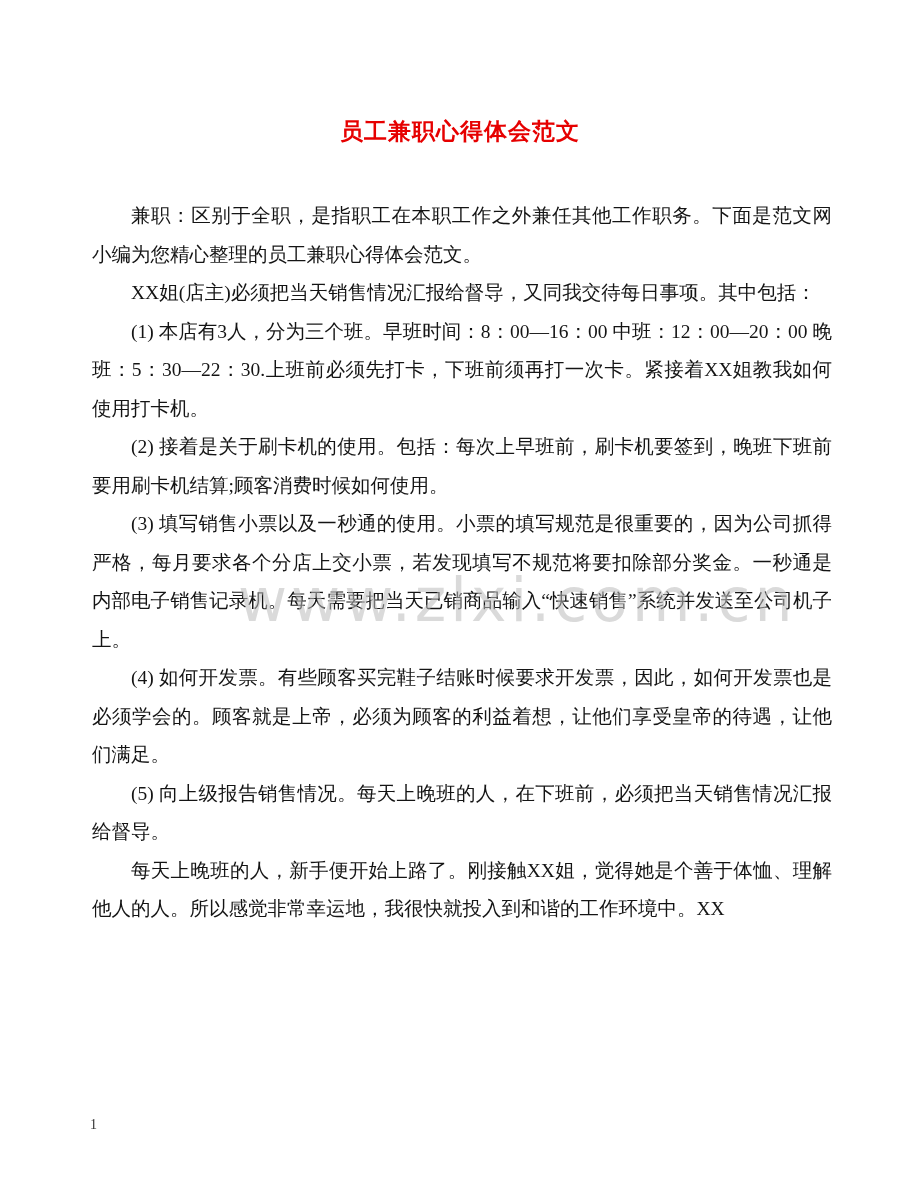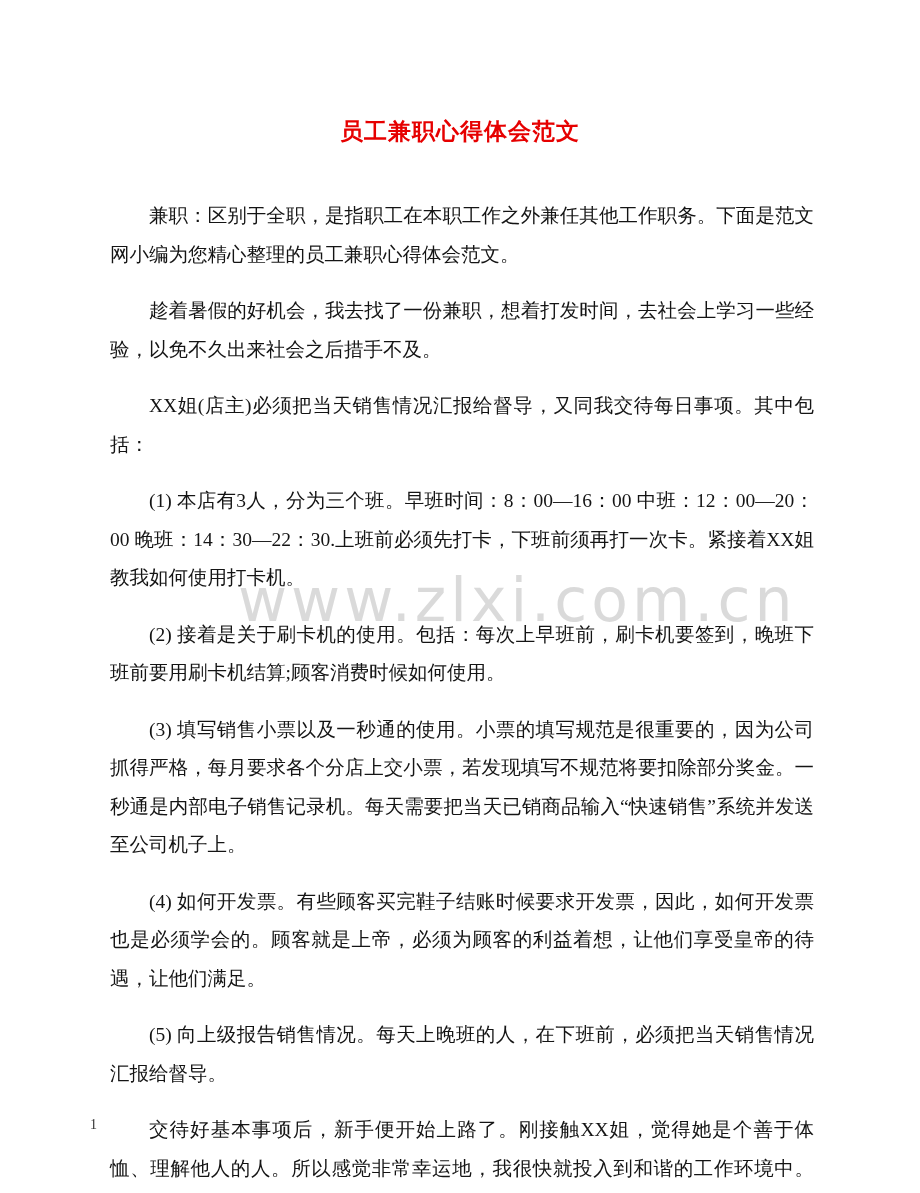--- a/index.html
+++ b/index.html
@@ -25,21 +25,21 @@
     color: #e60000;
   }
   .doc-body {
     margin: 50px 88px 0 92px;
     font-size: 19.5px;
     line-height: 38.5px;
     color: #141414;
     text-align: justify;
   }
   .doc-body p {
-    margin: 18px;
+    margin: 0;
     text-indent: 2em;
   }
   .watermark {
     position: absolute;
     top: 548px;
     left: 238px;
     font-family: "DejaVu Sans", sans-serif;
     font-size: 60px;
     letter-spacing: 4px;
     color: #bdbdbd;
@@ -59,27 +59,26 @@
 </style>
 </head>
 <body>
 
 <div class="page">
 
   <h1 class="doc-title">员工兼职心得体会范文</h1>
 
   <div class="doc-body">
     <p>兼职：区别于全职，是指职工在本职工作之外兼任其他工作职务。下面是范文网小编为您精心整理的员工兼职心得体会范文。</p>
-    <p>趁着暑假的好机会，我去找了一份兼职，想着打发时间，去社会上学习一些经验，以免不久出来社会之后措手不及。</p>
     <p>XX姐(店主)必须把当天销售情况汇报给督导，又同我交待每日事项。其中包括：</p>
-    <p>(1) 本店有3人，分为三个班。早班时间：8：00—16：00 中班：12：00—20：00 晚班：14：30—22：30.上班前必须先打卡，下班前须再打一次卡。紧接着XX姐教我如何使用打卡机。</p>
+    <p>(1) 本店有3人，分为三个班。早班时间：8：00—16：00 中班：12：00—20：00 晚班：5：30—22：30.上班前必须先打卡，下班前须再打一次卡。紧接着XX姐教我如何使用打卡机。</p>
     <p>(2) 接着是关于刷卡机的使用。包括：每次上早班前，刷卡机要签到，晚班下班前要用刷卡机结算;顾客消费时候如何使用。</p>
     <p>(3) 填写销售小票以及一秒通的使用。小票的填写规范是很重要的，因为公司抓得严格，每月要求各个分店上交小票，若发现填写不规范将要扣除部分奖金。一秒通是内部电子销售记录机。每天需要把当天已销商品输入“快速销售”系统并发送至公司机子上。</p>
     <p>(4) 如何开发票。有些顾客买完鞋子结账时候要求开发票，因此，如何开发票也是必须学会的。顾客就是上帝，必须为顾客的利益着想，让他们享受皇帝的待遇，让他们满足。</p>
     <p>(5) 向上级报告销售情况。每天上晚班的人，在下班前，必须把当天销售情况汇报给督导。</p>
-    <p>交待好基本事项后，新手便开始上路了。刚接触XX姐，觉得她是个善于体恤、理解他人的人。所以感觉非常幸运地，我很快就投入到和谐的工作环境中。XX</p>
+    <p>每天上晚班的人，新手便开始上路了。刚接触XX姐，觉得她是个善于体恤、理解他人的人。所以感觉非常幸运地，我很快就投入到和谐的工作环境中。XX</p>
   </div>
 
   <div class="watermark">www.zlxi.com.cn</div>
 
   <div class="page-number">1</div>
 
 </div>
 
 </body></html>

